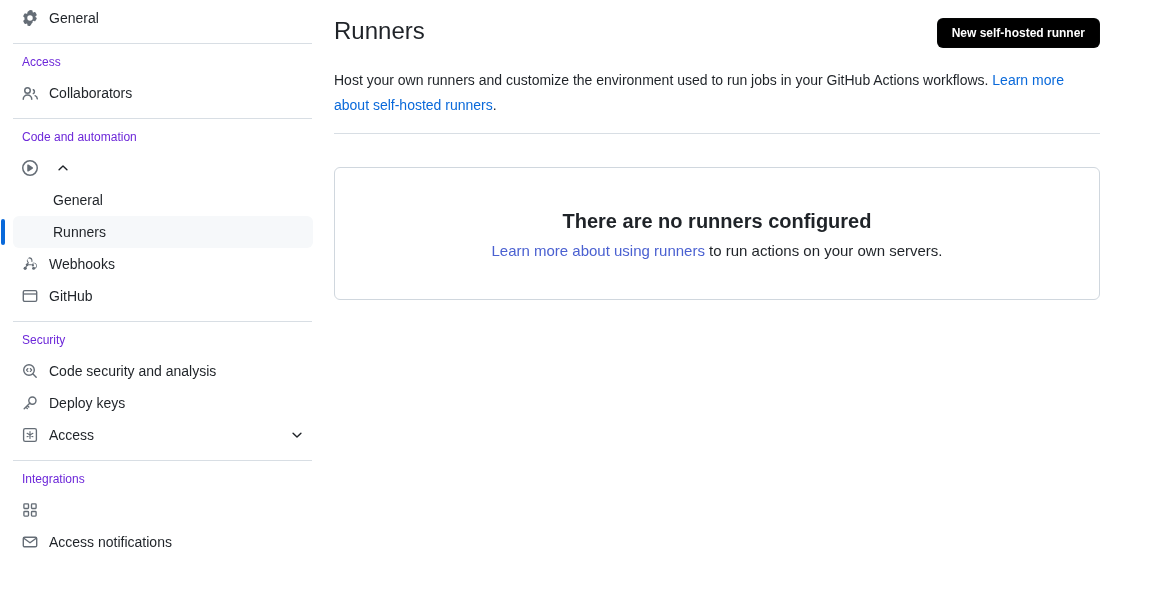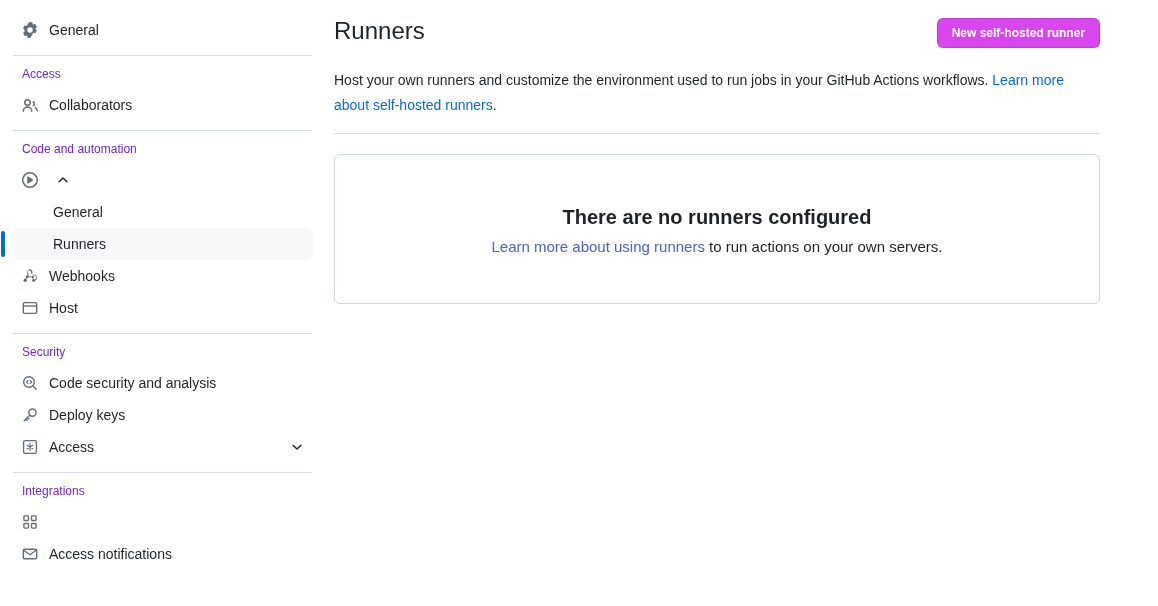--- a/index.html
+++ b/index.html
@@ -17,21 +17,21 @@
     width: 1158px;
     height: 606px;
     overflow: hidden;
     display: flex;
   }
 
   
   .sidebar {
     width: 325px;
     flex: 0 0 325px;
-    padding-top: 14px;
+    padding-top: 2px;
     position: relative;
   }
   .nav-item {
     display: flex;
     align-items: center;
     height: 32px;
     margin: 0 12px 0 13px;
     padding: 0 8px 0 9px;
     border-radius: 6px;
     color: #1f2328;
@@ -117,21 +117,21 @@
     min-height: 34px;
   }
   .page-title {
     font-size: 24px;
     line-height: 34px;
     font-weight: 400;
     color: #1f2328;
     margin: 0;
   }
   .btn-primary {
-    background: #d946ef;
+    background: #000000;
     color: #ffffff;
     border: 1px solid rgba(27,31,36,0.15);
     border-radius: 6px;
     font-size: 12px;
     font-weight: 700;
     line-height: 20px;
     padding: 4px 14px;
     cursor: pointer;
     white-space: nowrap;
     font-family: "Liberation Sans", sans-serif;
@@ -157,25 +157,25 @@
 
   .hr {
     height: 1px;
     background: #d8dee4;
     border: 0;
     margin: 15px 0 0 0;
     max-width: 775px;
   }
 
   .empty-panel {
-    margin-top: 20px;
+    margin-top: 33px;
     max-width: 775px;
     border: 1px solid #d0d7de;
     border-radius: 6px;
-    height: 150px;
+    height: 133px;
     display: flex;
     flex-direction: column;
     align-items: center;
     justify-content: center;
     background: #ffffff;
   }
   .empty-title {
     font-size: 20px;
     line-height: 30px;
     font-weight: 600;
@@ -254,21 +254,21 @@
       <span class="nav-label">Webhooks</span>
     </div>
 
     <div class="nav-item">
       <span class="icon">
         <svg width="16" height="16" viewBox="0 0 16 16" fill="none" stroke="currentColor" stroke-width="1.4" aria-hidden="true">
             <rect x="1.3" y="2.6" width="13.4" height="10.8" rx="1.4"></rect>
             <path d="M1.3 6h13.4" stroke-width="1.3"></path>
           </svg>
       </span>
-      <span class="nav-label">Host</span>
+      <span class="nav-label">GitHub</span>
     </div>
 
     <div class="divider"></div>
 
     <div class="section-head">Security</div>
 
     <div class="nav-item">
       <span class="icon">
         <svg width="16" height="16" viewBox="0 0 16 16" fill="none" stroke="currentColor" stroke-width="1.4" aria-hidden="true">
             <circle cx="7" cy="7" r="5.3"></circle>

